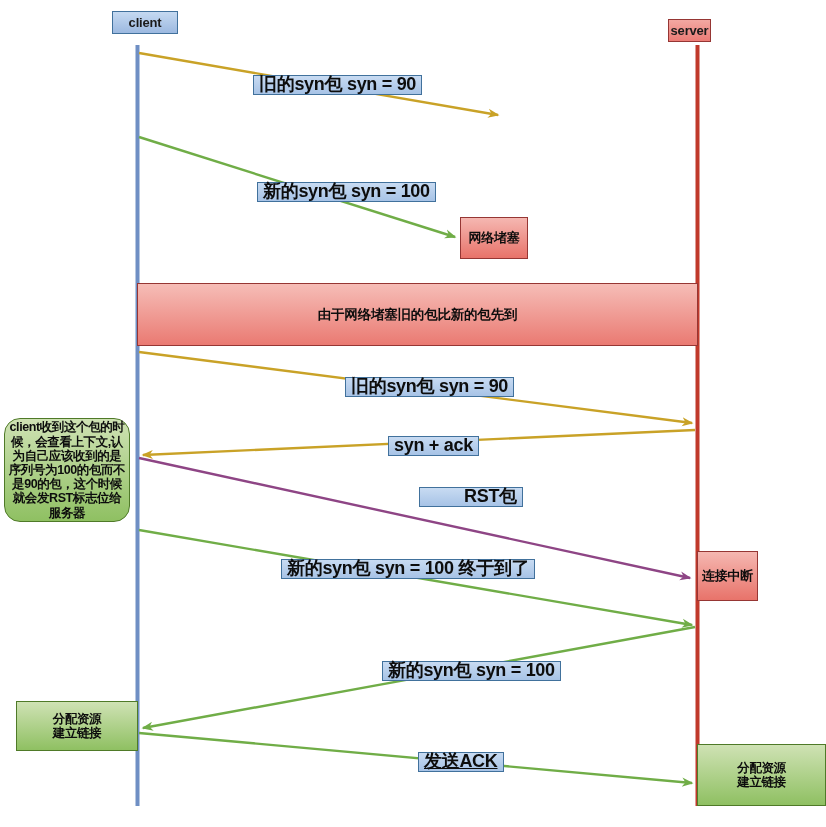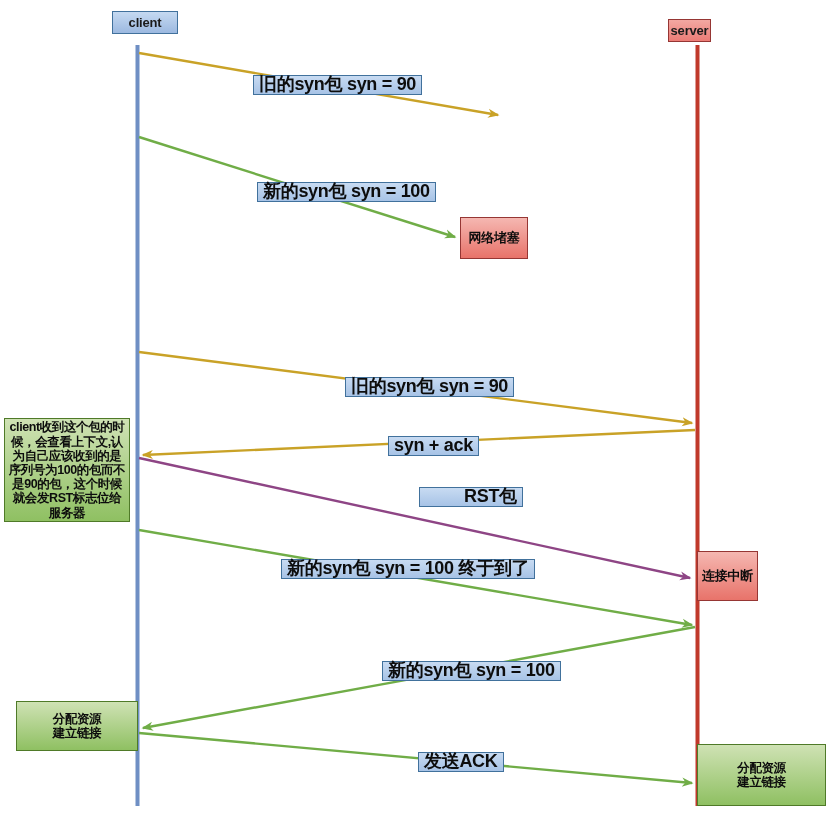--- a/index.html
+++ b/index.html
@@ -126,26 +126,27 @@
 
     <line x1="695" y1="627" x2="143" y2="728" stroke="#70ad47" stroke-width="2.4" marker-end="url(#ah-green)"></line>
 
     <line x1="139" y1="733" x2="692" y2="783" stroke="#70ad47" stroke-width="2.4" marker-end="url(#ah-green)"></line>
   </svg>
 
   <div class="actor-head" style="left:112px; top:11px; width:66px; height:23px;">client</div>
 
   <div class="actor-head server" style="left:668px; top:11px; width:43px; height:23px;margin-top:8px;">server</div>
 
+  <div class="band" style="left:137px; top:283px; width:561px; height:63px;">由于网络堵塞旧的包比新的包先到</div>
 
   <div class="red-box" style="left:460px; top:217px; width:68px; height:42px;">网络堵塞</div>
 
   <div class="red-box" style="left:697px; top:551px; width:61px; height:50px;">连接中断</div>
 
-  <div class="note-box" style="left:4px; top:418px; width:126px; height:104px;">
+  <div class="note-box" style="left:4px; top:418px; width:126px; height:104px;border-radius:16px;">
     <span class="inner">client收到这个包的时候，会查看上下文,认为自己应该收到的是序列号为100的包而不是90的包，这个时候就会发RST标志位给服务器</span>
   </div>
 
   <div class="note-box" style="left:16px; top:701px; width:122px; height:50px;">
     <span class="inner">
       <span>分配资源</span><br>
       <span>建立链接</span>
     </span>
   </div>
 
@@ -163,15 +164,15 @@
   <div class="msg-label" style="left:345px; top:377px;">旧的syn包 syn = 90</div>
 
   <div class="msg-label" style="left:388px; top:436px;">syn + ack</div>
 
   <div class="msg-label" style="left:419px; top:487px;padding-left:44px;">RST包</div>
 
   <div class="msg-label" style="left:265px; top:559px;margin-left:16px;">新的syn包 syn = 100  终于到了</div>
 
   <div class="msg-label" style="left:382px; top:661px;">新的syn包 syn = 100</div>
 
-  <div class="msg-label" style="left:418px; top:752px;">发送ACK</div>
+  <div class="msg-label" style="left:418px; top:752px;text-decoration:underline;">发送ACK</div>
 
 </div>
 
 </body></html>

